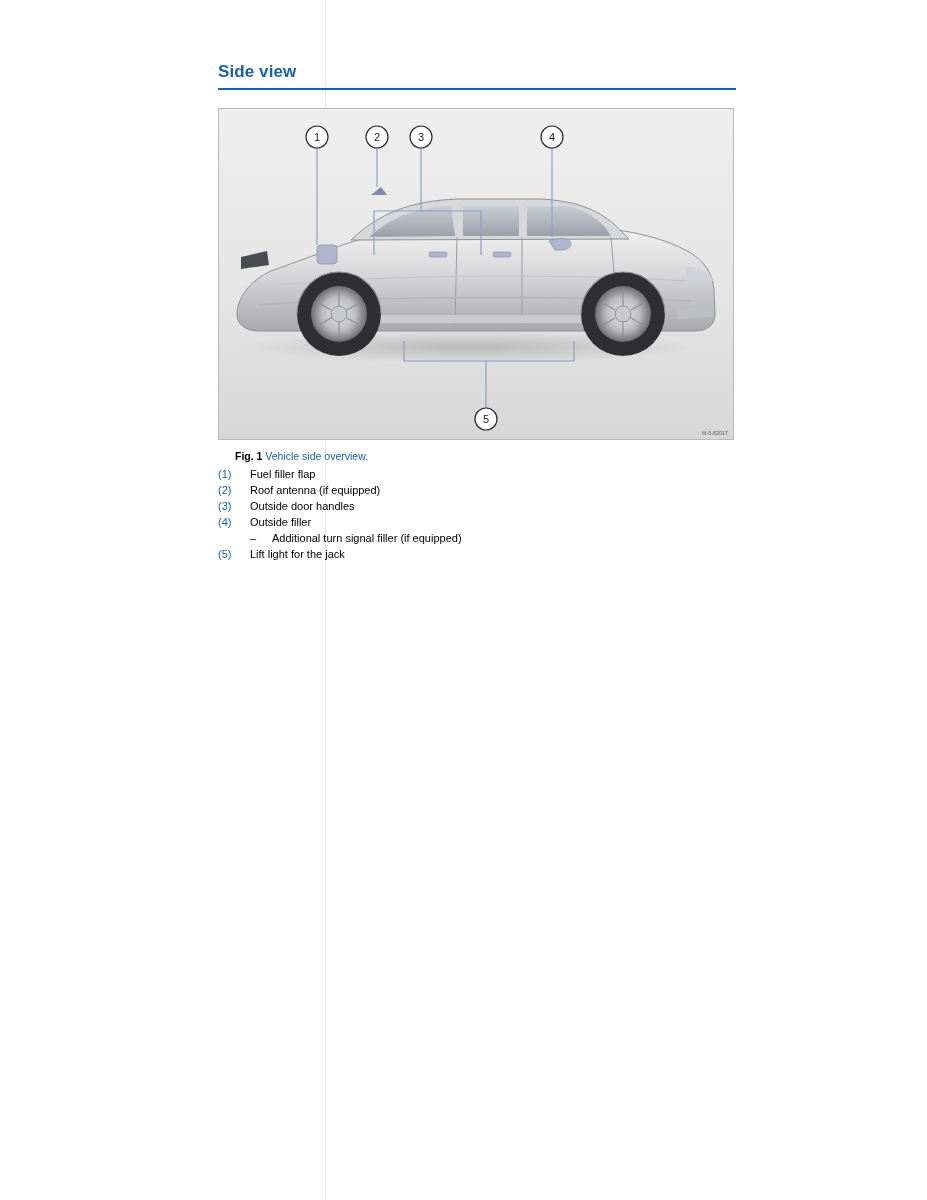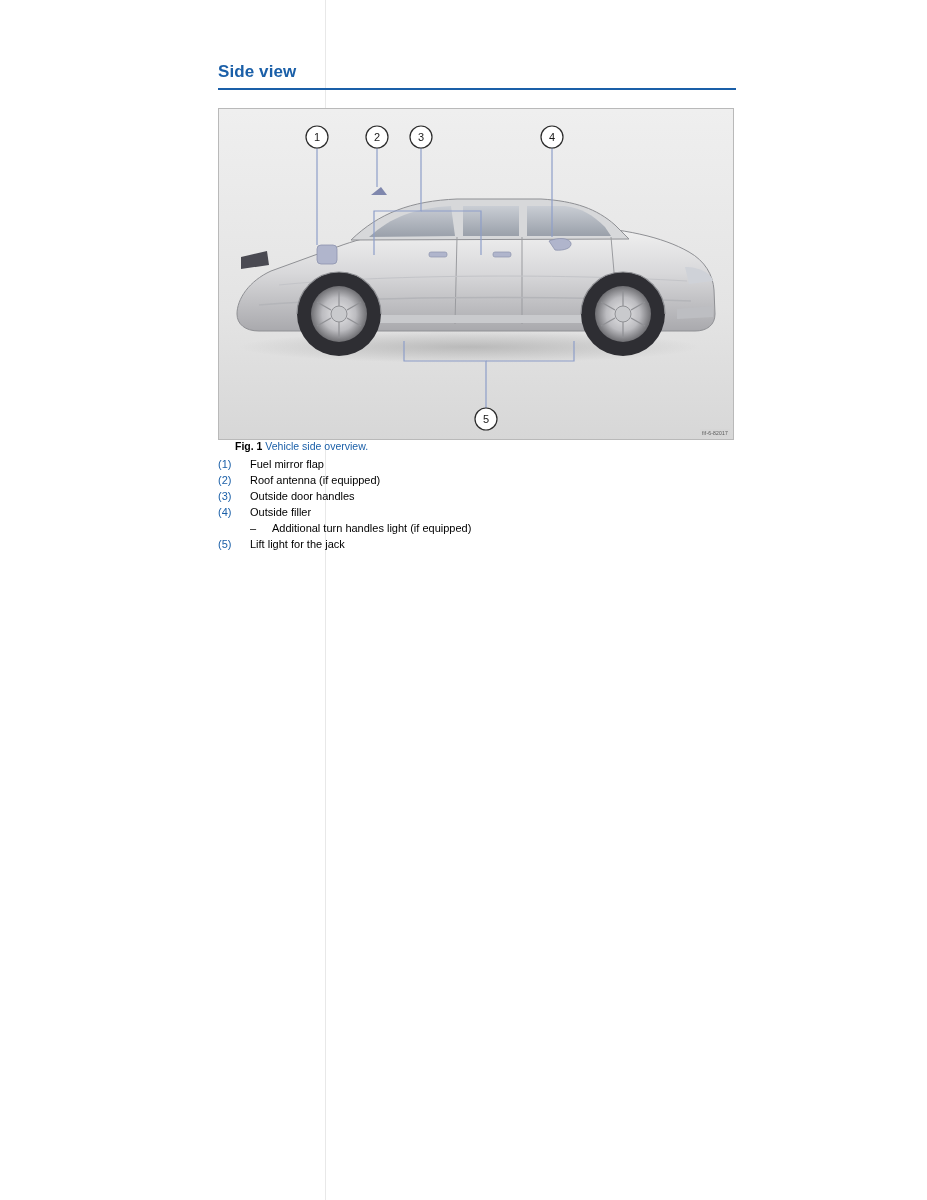--- a/index.html
+++ b/index.html
@@ -68,21 +68,21 @@
     right: 3px;
     bottom: 2px;
     font-size: 5px;
     color: #555;
     background: #d6d6d6;
     padding: 1px 2px;
     letter-spacing: 0.2px;
   }
 
   .fig-caption {
-    margin-top: 0;
+    margin-top: 10px;
     font-size: 10.5px;
     color: #1a5fa8;
     padding-left: 17px;
   }
   .fig-caption b { color: #000; }
 
   .key-intro {
     margin-top: 14px;
     font-size: 11px;
     color: #000;
@@ -280,38 +280,38 @@
     <div class="fig-caption">
       <b>Fig. 1</b>
       <span>Vehicle side overview.</span>
     </div>
 
 
     <table class="key-table">
       <tbody>
         <tr>
           <td class="key-num">(1)</td>
-          <td class="key-txt">Fuel mirror flap</td>
+          <td class="key-txt">Fuel filler flap</td>
         </tr>
         <tr>
           <td class="key-num">(2)</td>
           <td class="key-txt">Roof antenna (if equipped)</td>
         </tr>
         <tr>
           <td class="key-num">(3)</td>
           <td class="key-txt">Outside door handles</td>
         </tr>
         <tr>
           <td class="key-num">(4)</td>
           <td class="key-txt">Outside filler</td>
         </tr>
         <tr class="sub-row">
           <td class="key-num"></td>
           <td class="key-txt">
-            <span class="sub-dash">–</span><span>Additional turn handles light (if equipped)</span>
+            <span class="sub-dash">–</span><span>Additional turn signal filler (if equipped)</span>
           </td>
         </tr>
         <tr>
           <td class="key-num">(5)</td>
           <td class="key-txt">Lift light for the jack</td>
         </tr>
       </tbody>
     </table>
 
   </div>

